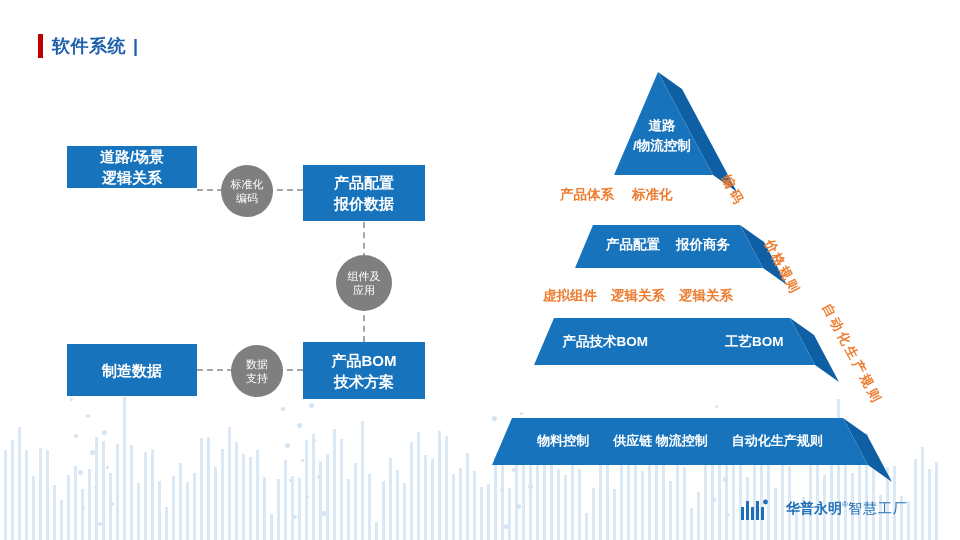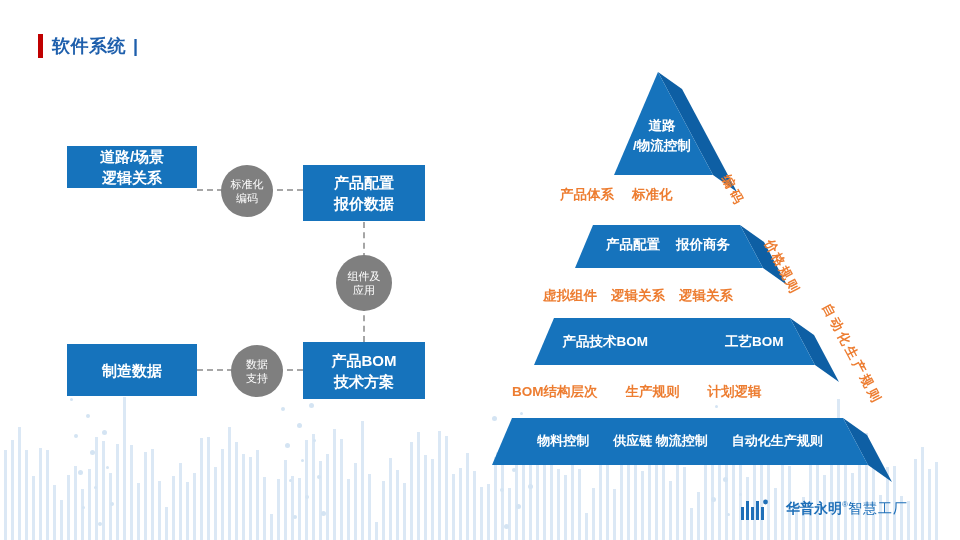--- a/index.html
+++ b/index.html
@@ -302,25 +302,20 @@
     <span>虚拟组件</span>
     <span>逻辑关系</span>
     <span>逻辑关系</span>
   </div>
 
   <div class="pyr-white" style="left:543px;top:333px;width:260px;gap:77px;">
     <span>产品技术BOM</span>
     <span>工艺BOM</span>
   </div>
 
-  <div class="pyr-orange" style="left:512px;top:383px;width:320px;gap:28px;">
-    <span>BOM结构层次</span>
-    <span>生产规则</span>
-    <span>计划逻辑</span>
-  </div>
 
   <div class="pyr-white" style="left:495px;top:432px;width:370px;gap:24px;font-size:13px;">
     <span>物料控制</span>
     <span>供应链 物流控制</span>
     <span>自动化生产规则</span>
   </div>
 
   <div class="side-label" style="left:716px;top:182px;">编码</div>
   <div class="side-label" style="left:752px;top:258px;letter-spacing:2px;">价格规则</div>
   <div class="side-label" style="left:796px;top:345px;letter-spacing:3px;">自动化生产规则</div>

